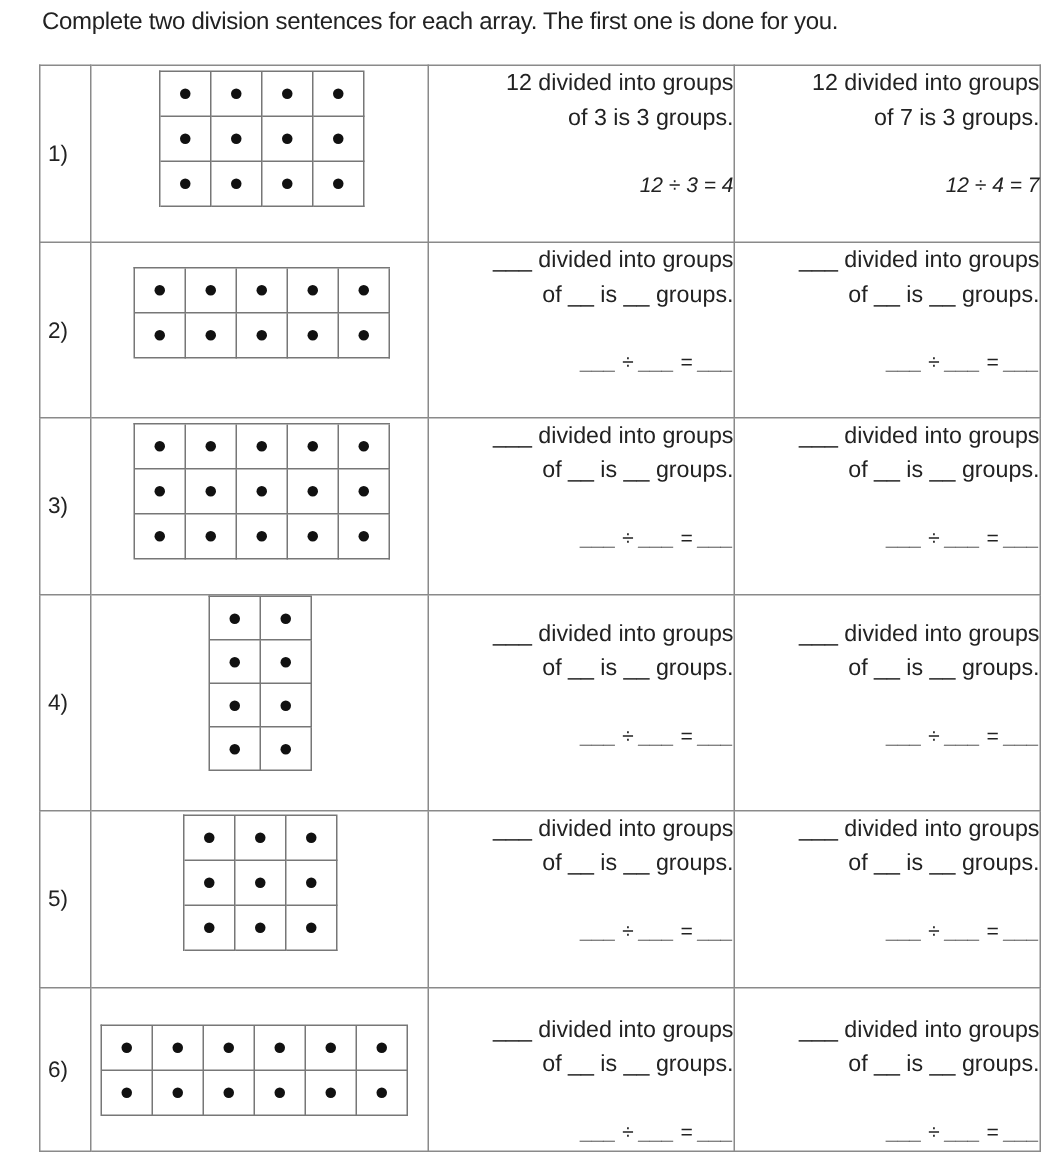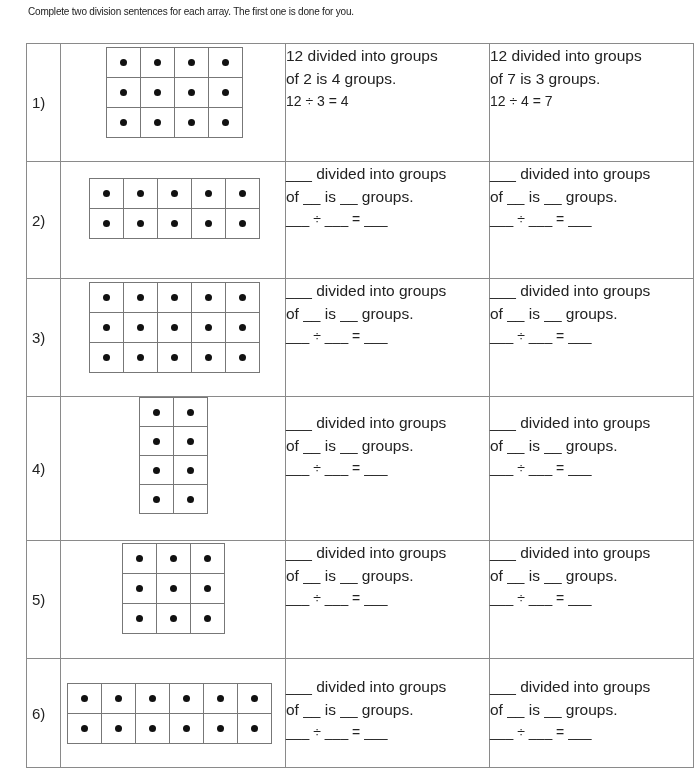--- a/index.html
+++ b/index.html
@@ -1,25 +1,25 @@
 <!DOCTYPE html>
 <html><head>
 <meta charset="utf-8">
 <style>
   html, body { margin:0; padding:0; background:#ffffff; }
   body { width:700px; height:781px; position:relative; overflow:hidden;
          font-family:"Liberation Sans", sans-serif; color:#222; }
-  .instr { position:absolute; left:28px; top:6px; font-size:10px; letter-spacing:-0.2px; color:#222;text-align:center; }
+  .instr { position:absolute; left:28px; top:6px; font-size:16px; letter-spacing:-0.2px; color:#222;text-align:center; }
   table.ws { position:absolute; left:26px; top:43px; border-collapse:collapse; }
   table.ws td { border:1px solid #8a8a8a; padding:0; vertical-align:top; }
   td.num { width:28px; vertical-align:middle !important; font-size:15px; padding-left:5px !important; }
   td.arr { width:224px; position:relative; }
-  td.sent { width:203px; text-align:left; font-size:15.5px; line-height:23px; }
+  td.sent { width:203px; text-align:right; font-size:15.5px; line-height:23px; }
   .s1 { padding-top:4px; }
-  .eq { font-size:14px; }
+  .eq { margin-top:22px; font-size:14px;font-style:italic; }
   .dot { position:absolute; width:7px; height:7px; border-radius:50%; background:#111; left:50%; top:50%; margin:-3.5px 0 0 -3.5px; }
   .grid { position:absolute; display:grid; border-top:1px solid #777; border-left:1px solid #777; }
   .grid .c { border-right:1px solid #777; border-bottom:1px solid #777; position:relative; }
 </style>
 </head>
 <body>
 
 <div class="instr">Complete two division sentences for each array. The first one is done for you.</div>
 
 <table class="ws">
@@ -61,21 +61,21 @@
             <div class="c">
               <div class="dot"></div>
             </div>
             <div class="c">
               <div class="dot"></div>
             </div>
           </div>
         </td>
     <td class="sent s1">
           <div>12 divided into groups</div>
-          <div>of 2 is 4 groups.</div>
+          <div>of 3 is 3 groups.</div>
           <div class="eq">12 ÷ 3 = 4</div>
         </td>
     <td class="sent s1">
           <div>12 divided into groups</div>
           <div>of 7 is 3 groups.</div>
           <div class="eq">12 ÷ 4 = 7</div>
         </td>
   </tr>
   <tr style="height:117px">
     <td class="num">2)</td>

